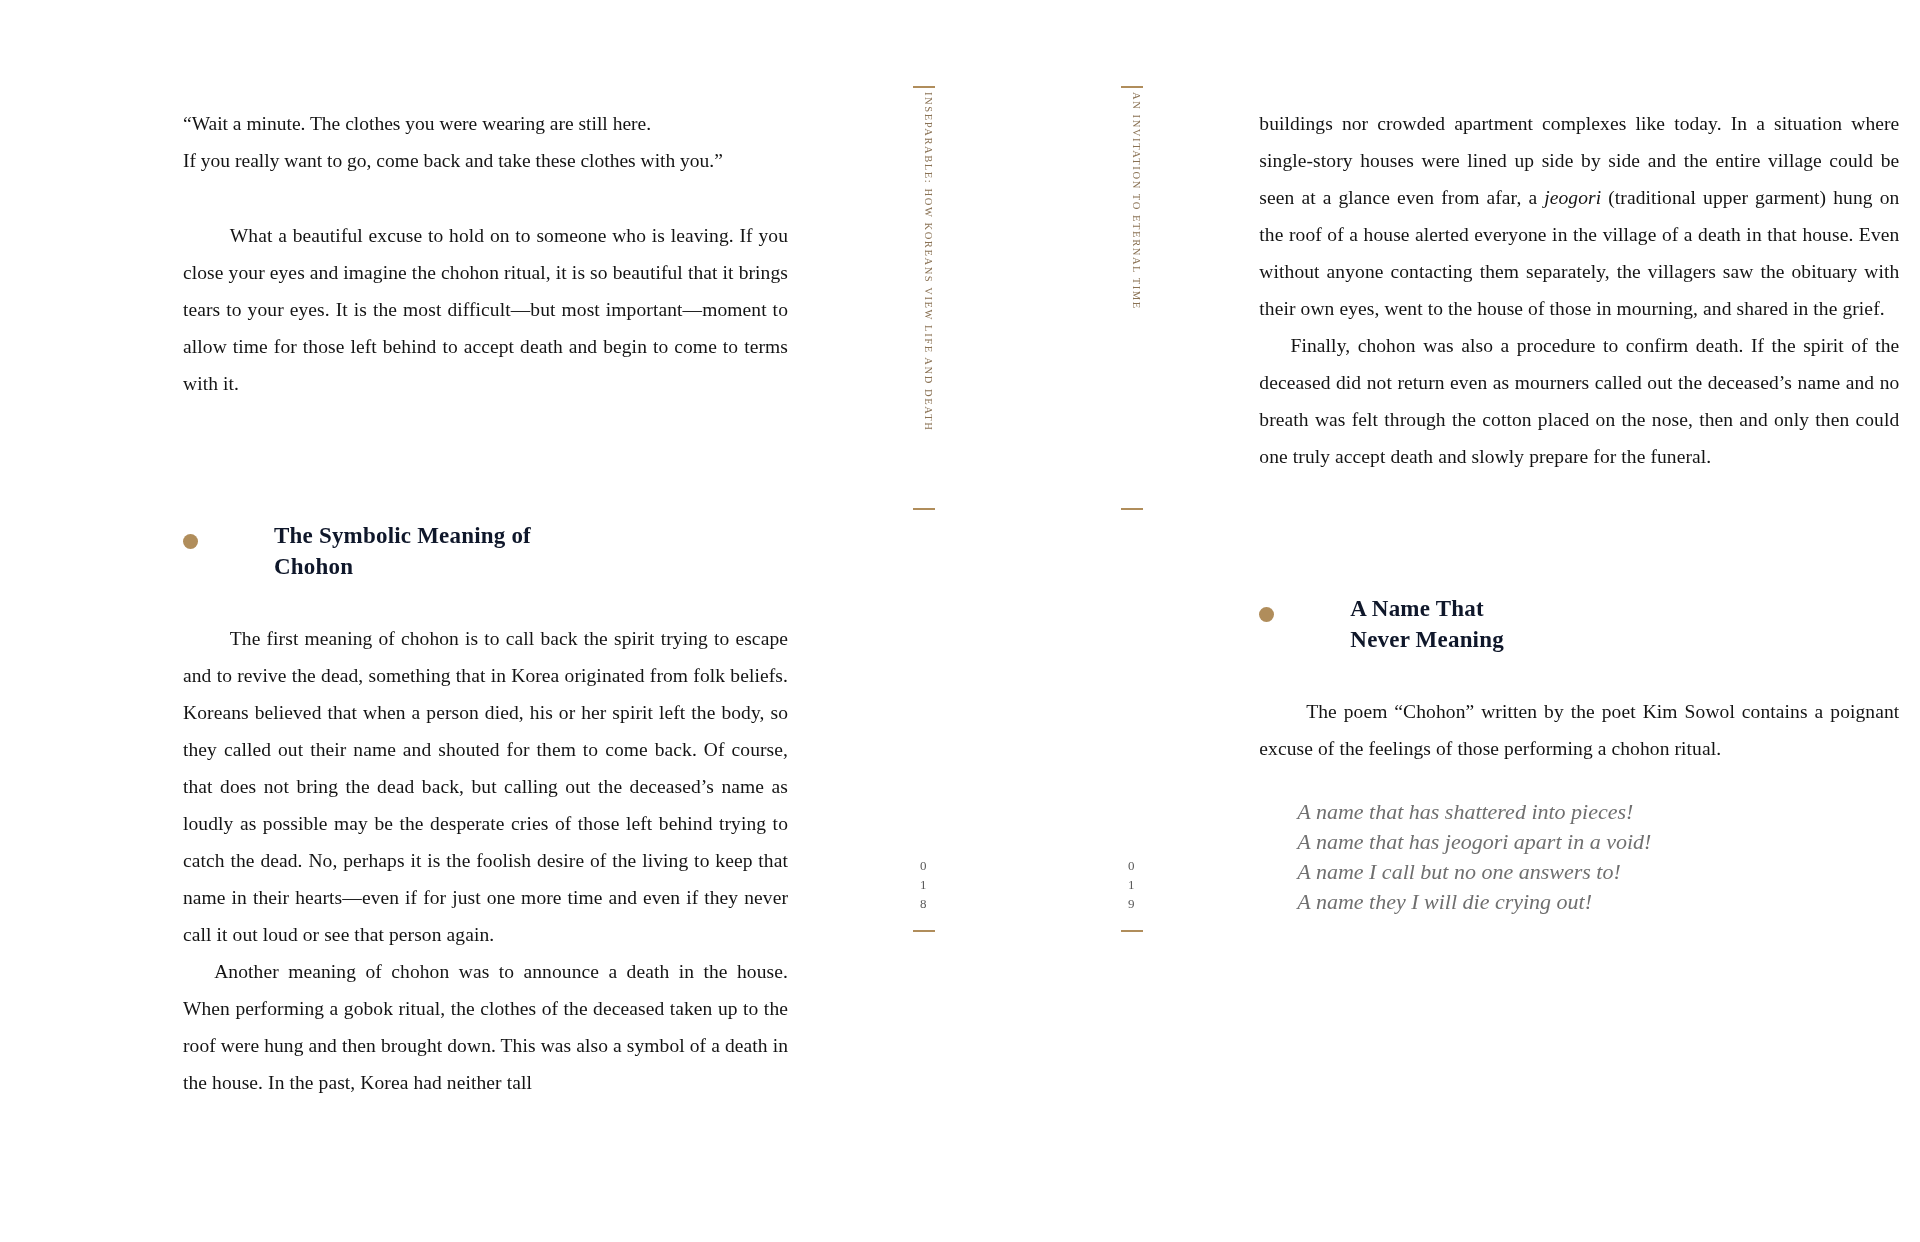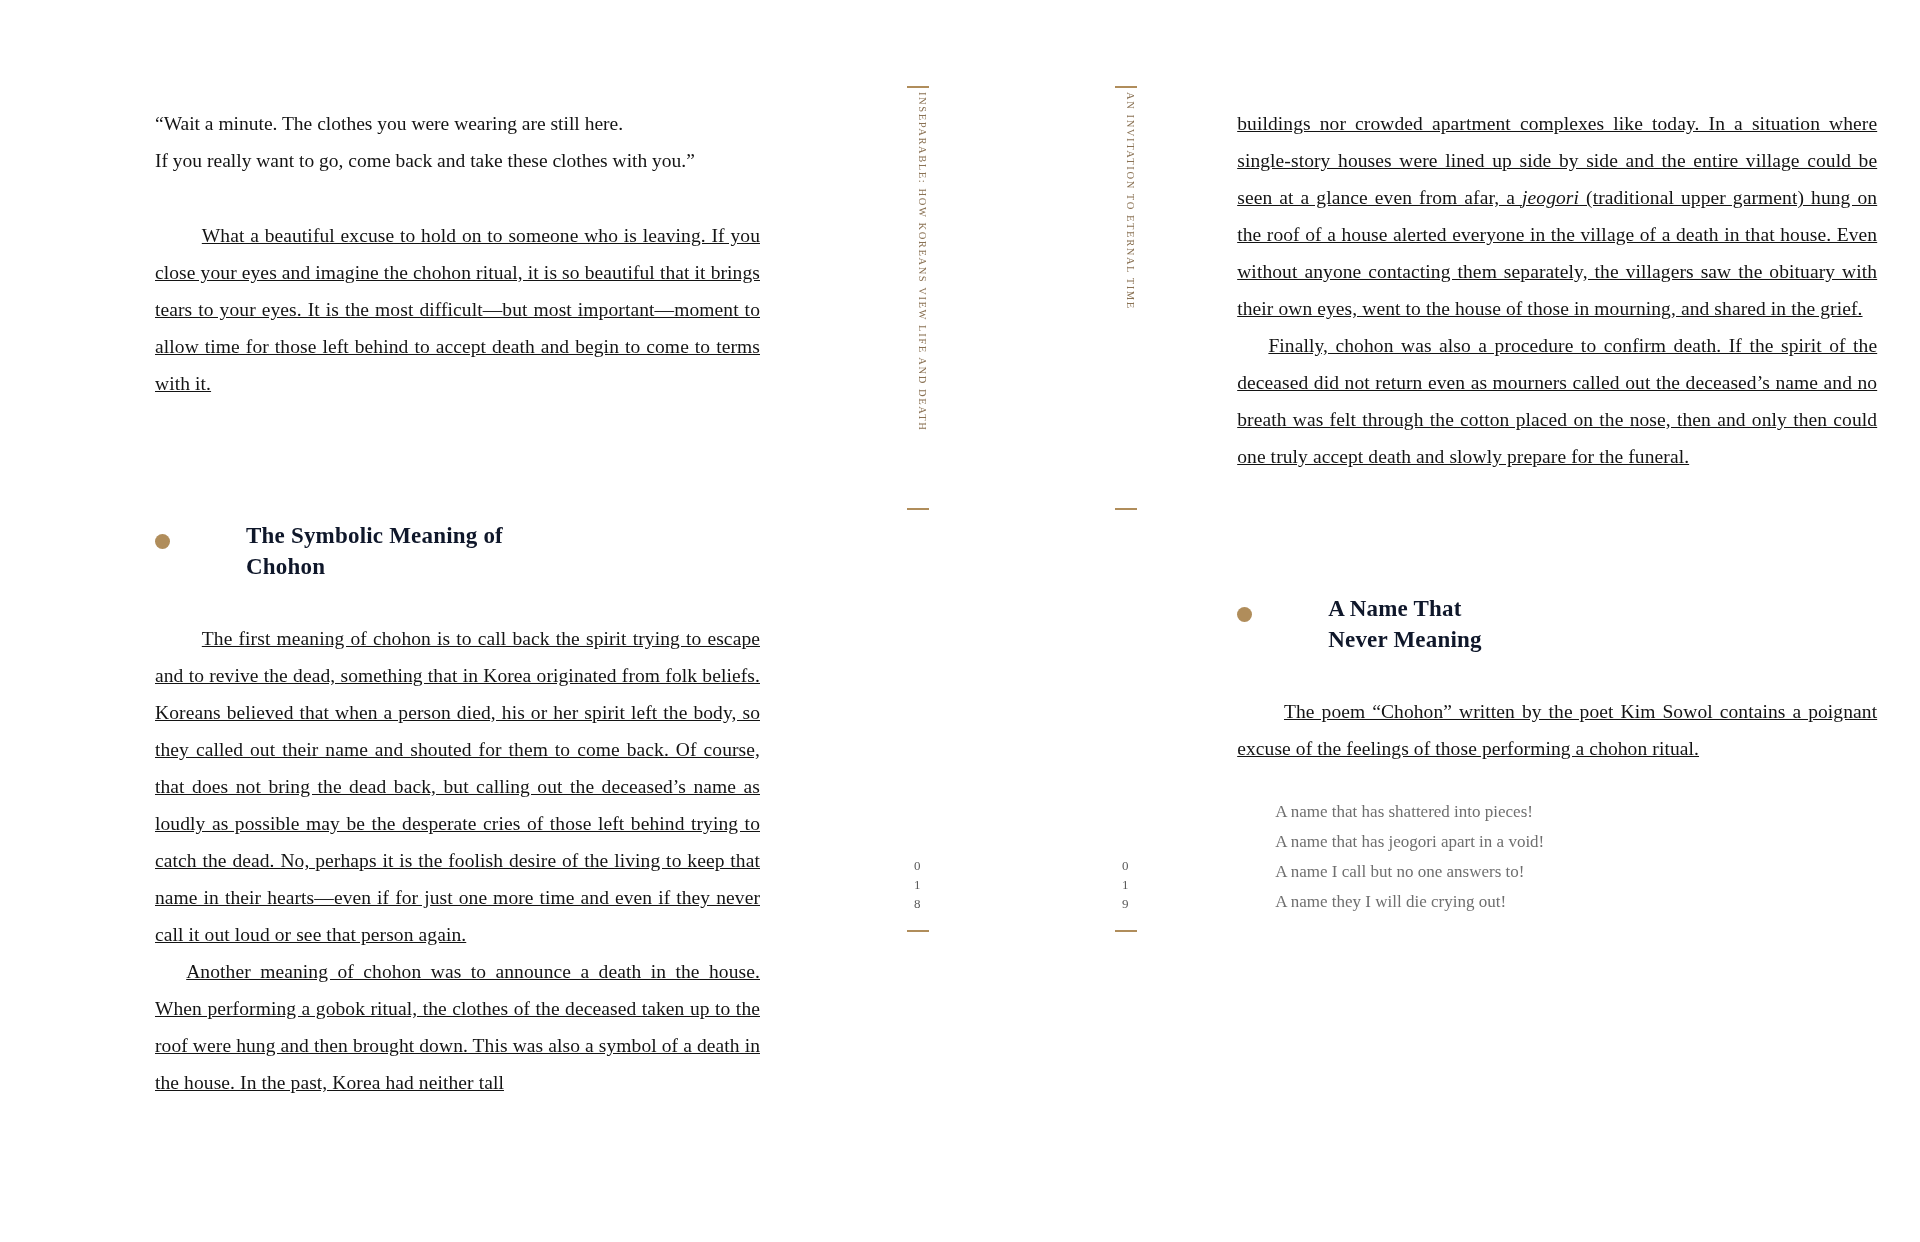--- a/index.html
+++ b/index.html
@@ -17,20 +17,21 @@
   .spread {
     position: relative;
     width: 1920px;
     height: 1242px;
     display: flex;
   }
   .page {
     position: relative;
     width: 760px;
     height: 1242px;
+    margin-left: 28px;
   }
   .page-left {
     padding-left: 155px;
     padding-right: 0;
   }
   .page-right {
     padding-left: 40px;
   }
   .gutter {
     position: relative;
@@ -49,21 +50,20 @@
   }
 
   p.body {
     margin: 0;
     font-size: 19.5px;
     line-height: 37px;
     text-align: justify;
     text-justify: inter-word;
     color: #141414;
     letter-spacing: 0.1px;
-    text-decoration: underline;
   }
   p.body.indent { text-indent: 2.4em; }
   p.body.indent-sm { text-indent: 1.6em; }
   p.dialogue {
     margin: 0;
     font-size: 19.5px;
     line-height: 37px;
     color: #141414;
     text-align: left;
   }
@@ -94,21 +94,22 @@
     color: #0f172a;
     letter-spacing: 0.2px;
   }
   .section-title .line2 { display: block; }
 
   
   .poem {
     margin-left: 38px;
   }
   .poem-line {
-    font-size: 17px;
+    font-style: italic;
+    font-size: 22px;
     line-height: 30px;
     color: #6f6f6f;
   }
 
   
   .runhead {
     position: absolute;
     top: 92px;
     writing-mode: vertical-rl;
     font-variant: small-caps;

